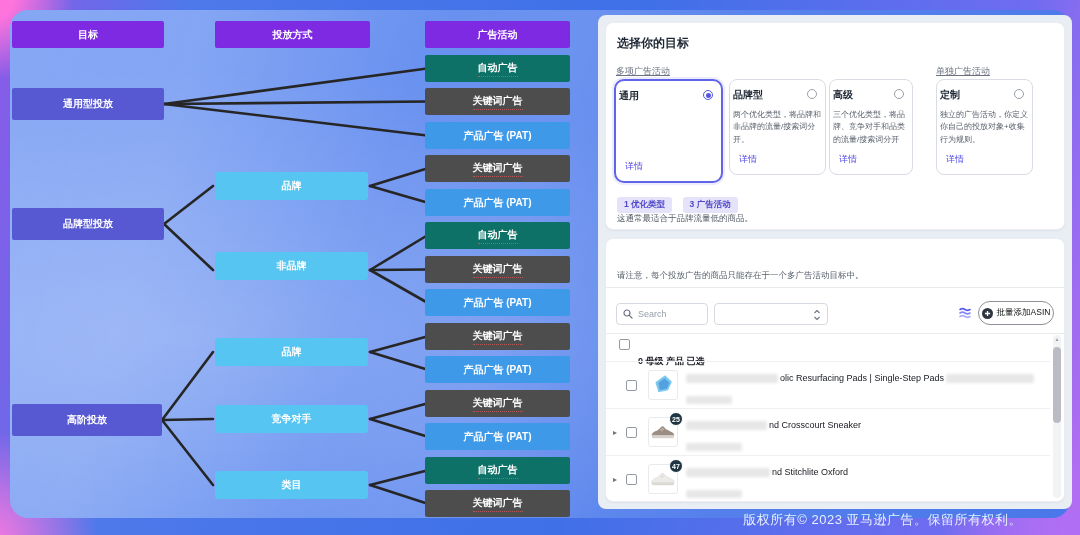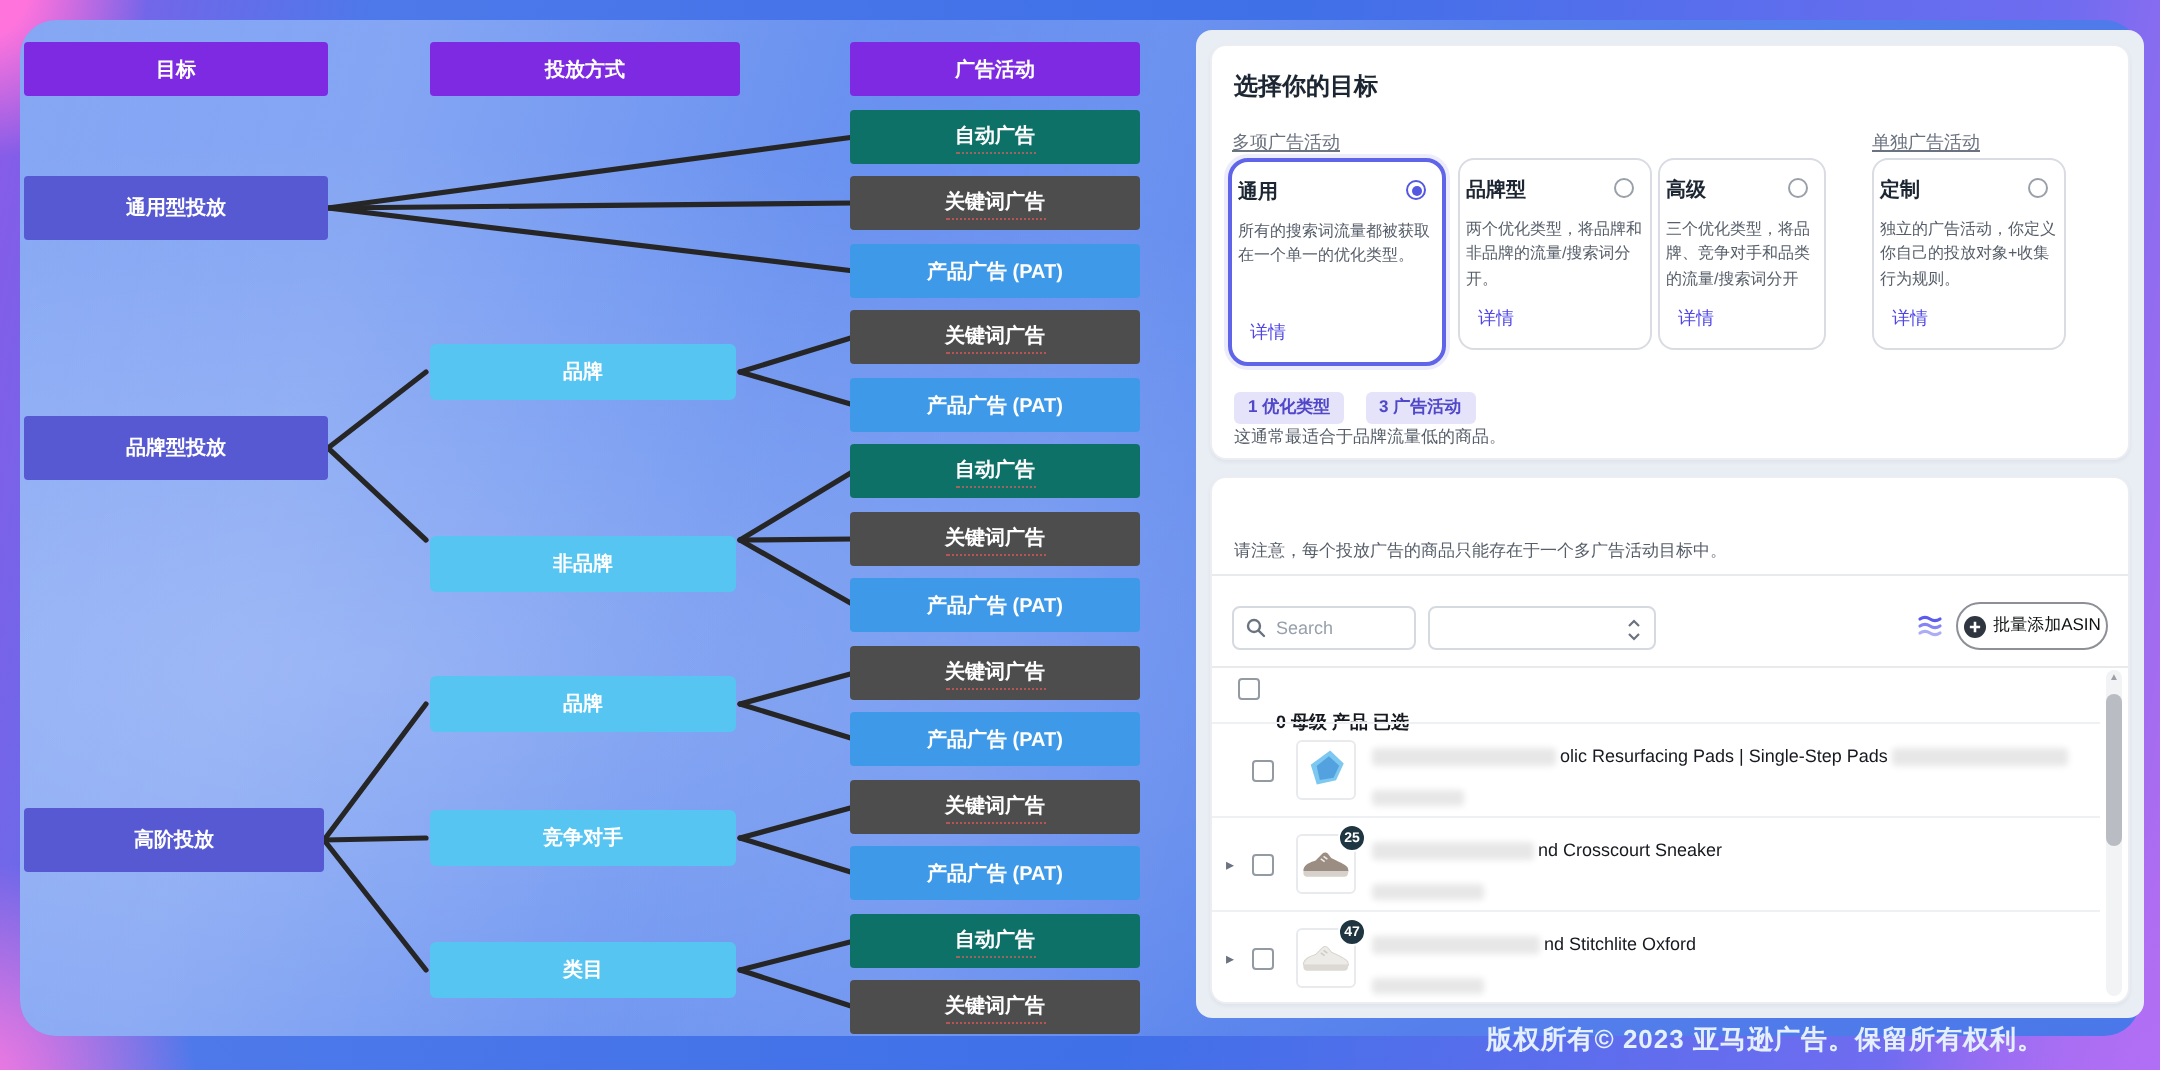--- a/index.html
+++ b/index.html
@@ -98,21 +98,21 @@
   .line1 { display:flex; align-items:center; }
   .blur { display:inline-block; height:9px; background:#e7e7e7; border-radius:2px; filter:blur(1.5px); }
   .frag { font-size:9px; color:#16191f; white-space:nowrap; padding:0 2px; }
   .line2 { margin-top:7px; }
   .line2 .blur { height:8px; }
 
   .sbar-track { position:absolute; right:3px; top:96px; bottom:3px; width:8px; background:#f2f3f5; border-radius:4px; }
   .sbar-up { position:absolute; right:3px; top:97px; width:8px; text-align:center; font-size:5px; color:#9aa0a6; }
   .sbar-thumb { position:absolute; right:3px; top:108px; width:8px; height:76px; background:#b9bcc2; border-radius:4px; }
 
-  .footer { position:absolute; right:58px; bottom:6px; font-size:13px; font-weight:bold;
+  .footer { position:absolute; right:58px; bottom:6px; font-size:13px; font-weight:normal;
             color:#e4efff; letter-spacing:.5px; }
 </style>
 </head>
 <body>
 
 <div class="stage">
   <div class="bg-card"></div>
 
   <div class="flow">
     <svg class="flow-lines" width="590" height="535">
@@ -155,21 +155,21 @@
     <div class="fbox goal" style="top:208px">
         <span class="lbl">品牌型投放</span>
       </div>
     <div class="fbox goal" style="top:404px;width:150px">
         <span class="lbl">高阶投放</span>
       </div>
 
     <div class="fbox mth" style="top:172px">
         <span class="lbl">品牌</span>
       </div>
-    <div class="fbox mth" style="top:268px">
+    <div class="fbox mth" style="top:252px">
         <span class="lbl">非品牌</span>
       </div>
     <div class="fbox mth" style="top:338px">
         <span class="lbl">品牌</span>
       </div>
     <div class="fbox mth" style="top:405px">
         <span class="lbl">竞争对手</span>
       </div>
     <div class="fbox mth" style="top:471px">
         <span class="lbl">类目</span>
@@ -222,21 +222,20 @@
   <div class="panel">
 
     <section class="card goal-card">
       <h2 class="sec-title">选择你的目标</h2>
       <span class="grp-lbl" style="left:10px">多项广告活动</span>
       <span class="grp-lbl" style="left:330px">单独广告活动</span>
 
       <div class="gcard sel" style="left:8px;width:109px;height:104px">
         <div class="t">通用</div>
         <span class="radio"></span>
-        <div class="d">所有的搜索词流量都被获取在一个单一的优化类型。</div>
         <a class="lnk">详情</a>
       </div>
       <div class="gcard" style="left:123px;width:97px;height:96px">
         <div class="t">品牌型</div>
         <span class="radio"></span>
         <div class="d">两个优化类型，将品牌和非品牌的流量/搜索词分开。</div>
         <a class="lnk">详情</a>
       </div>
       <div class="gcard" style="left:223px;width:84px;height:96px">
         <div class="t">高级</div>

